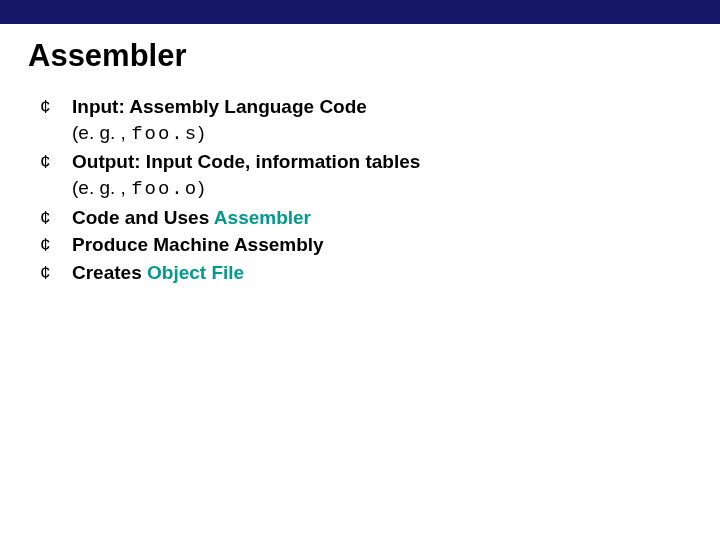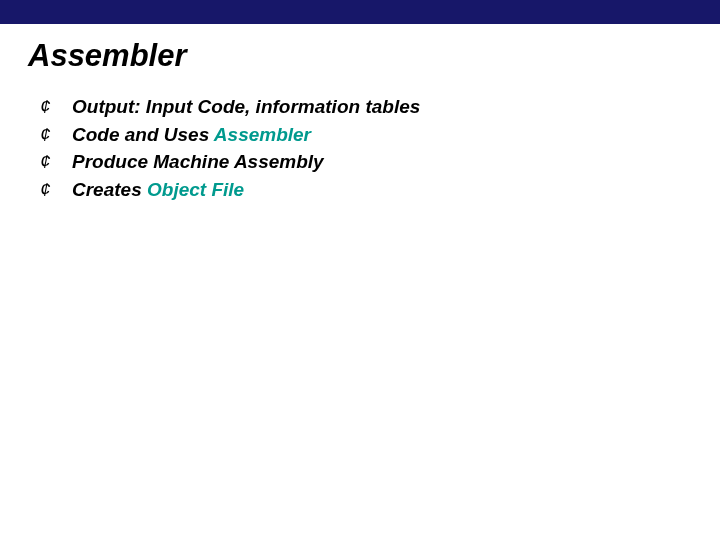--- a/index.html
+++ b/index.html
@@ -1,15 +1,15 @@
 <!DOCTYPE html>
 <html><head>
 <meta charset="utf-8">
 <style>
-  * { margin: 0; padding: 0; box-sizing: border-box; font-style: italic; }
+  * { margin: 0; padding: 0; box-sizing: border-box; }
   html, body { width: 720px; height: 540px; background: #fff; font-family: Arial, Helvetica, sans-serif; }
   .slide { width: 720px; height: 540px; position: relative; }
   .topbar { width: 100%; height: 24px; background: #171769; }
   .title { font-size: 31px; font-weight: bold; color: #000; padding: 14px 0 0 28px; }
   .content { padding: 20px 0 0 34px; }
   ul.bullets { list-style: none; }
   ul.bullets > li { position: relative; padding-left: 38px; font-size: 19px; font-weight: bold; line-height: 1.35; color: #000; margin-bottom: 2px; }
   ul.bullets > li::before {
     content: "¢";
     position: absolute;
@@ -28,23 +28,32 @@
 <body>
 <div class="slide">
 
 <div class="topbar"></div>
 
 <h1 class="title">Assembler</h1>
 
 <div class="content">
   <ul class="bullets">
 
+    <li>
+      <span>Input: Assembly Language Code</span><br>
+      <span class="egline">
+        <span>(e. g. , </span><span class="mono">foo.s</span><span>)</span>
+      </span>
+    </li>
 
     <li>
       <span>Output: Input Code, information tables</span><br>
+      <span class="egline">
+        <span>(e. g. , </span><span class="mono">foo.o</span><span>)</span>
+      </span>
     </li>
 
     <li>
       <span>Code and Uses </span><span class="hl">Assembler</span>
     </li>
 
     <li>
       <span>Produce Machine Assembly</span>
     </li>
 

